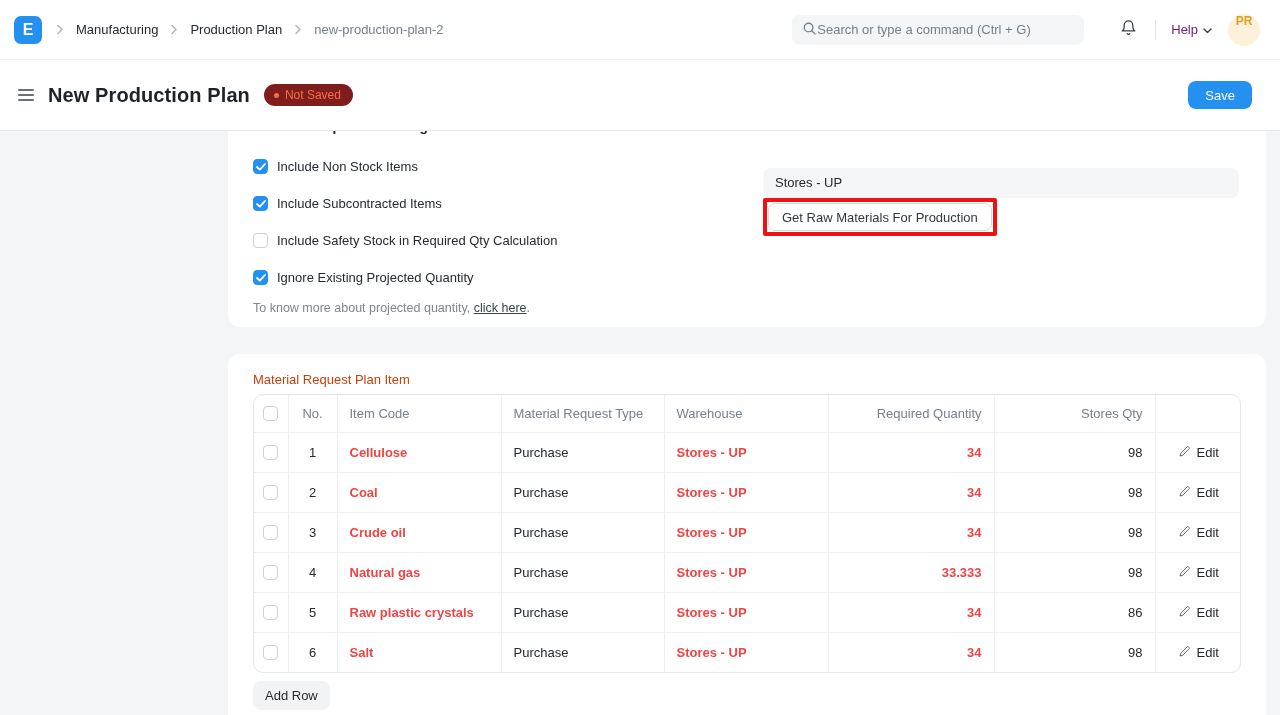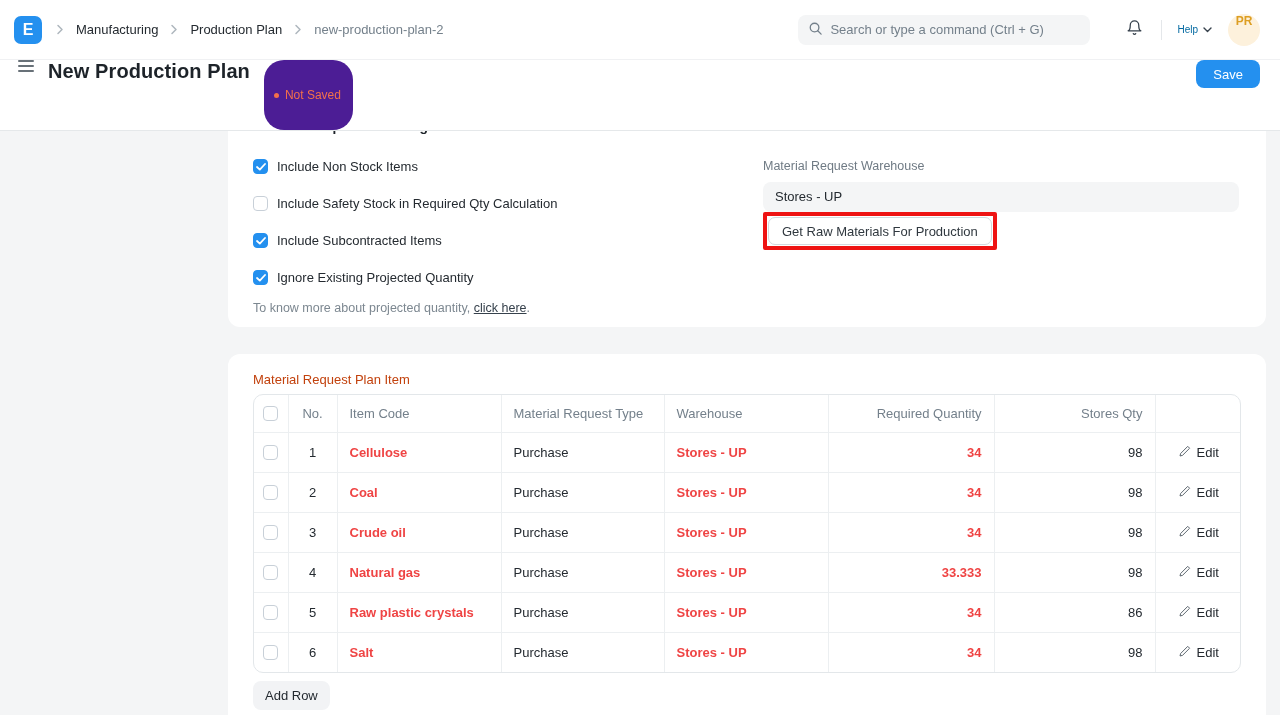--- a/index.html
+++ b/index.html
@@ -20,46 +20,46 @@
     color:#fff; font-weight:bold; font-size:16px;
     display:flex; align-items:center; justify-content:center; cursor:pointer;
   }
   .breadcrumb { display:flex; align-items:center; gap:12px; margin-left:14px; }
   .crumb { color:#242a30; font-size:13px; cursor:pointer; white-space:nowrap; }
   .crumb.muted { color:#74808b; }
   .bc-chev { display:flex; align-items:center; }
   .nav-right { margin-left:auto; display:flex; align-items:center; }
   .searchbar {
     width:292px; height:30px; background:#f4f5f6; border-radius:8px;
-    display:flex; align-items:center; padding:0 10px; gap:7px; cursor:text;
+    display:flex; align-items:center; padding:0 10px; cursor:text;
   }
   .searchbar input {
     border:none; background:transparent; outline:none; flex:1;
     font-family:inherit; font-size:13px; color:#242a30;
   }
   .searchbar input::placeholder { color:#74808b; }
   .bell { margin-left:36px; display:flex; align-items:center; cursor:pointer; }
   .nav-divider { width:1px; height:20px; background:#e4e7ea; margin-left:18px; }
-  .help { margin-left:15px; display:flex; align-items:flex-start; gap:5px; cursor:pointer; font-size:10px; color:#0369a1;}
+  .help { margin-left:15px; display:flex; align-items:flex-start; gap:5px; cursor:pointer; font-size:13px; color:#701a75;}
   .avatar {
     margin-left:16px; width:32px; height:32px; border-radius:50%;
     background:#fdf1dc; color:#dd9e22; font-size:12px; font-weight:600;
     display:flex; justify-content:center; cursor:pointer;
   }
 
   
   .page-head {
     height:71px; background:#fff; border-bottom:1px solid #e5e8ea;
-    display:flex; padding:0 20px 0 18px;
+    display:flex; align-items:center; padding:0 28px 0 18px;
   }
   .hamburger { width:16px; display:flex; flex-direction:column; gap:3px; cursor:pointer; }
   .hamburger span { display:block; height:2px; background:#687178; border-radius:1px; }
   .page-title { font-size:20px; font-weight:700; color:#1d2329; margin-left:14px; letter-spacing:.1px; }
   .status-badge {
-    margin-left:14px; background:#4c1d95; color:#f3704a; font-size:12px;
+    margin-left:14px; background:#7f1d1d; color:#f3704a; font-size:12px;
     padding:4px 12px 4px 10px; border-radius:20px; display:flex; align-items:center; gap:6px;
   }
   .status-badge::before { content:""; width:5px; height:5px; border-radius:50%; background:#f3704a; }
   .save-btn {
     margin-left:auto; background:#2490ef; color:#fff; border:none; cursor:pointer;
     font-family:inherit; font-size:13px; font-weight:500;
     padding:0 17px; height:28px; border-radius:8px;
   }
 
   
@@ -204,48 +204,47 @@
     <div class="check-col">
       <div class="check-row">
         <span class="cbox checked">
           <svg width="10" height="8" viewBox="0 0 10 8">
               <polyline points="1,4 3.8,6.6 9,1" fill="none" stroke="#fff" stroke-width="1.8" stroke-linecap="round" stroke-linejoin="round"></polyline>
             </svg>
         </span>
         <span class="check-label">Include Non Stock Items</span>
       </div>
       <div class="check-row">
-        <span class="cbox">
-          
-        </span>
-        <span class="check-label">Include Safety Stock in Required Qty Calculation</span>
-      </div>
-      <div class="check-row">
         <span class="cbox checked">
           <svg width="10" height="8" viewBox="0 0 10 8">
               <polyline points="1,4 3.8,6.6 9,1" fill="none" stroke="#fff" stroke-width="1.8" stroke-linecap="round" stroke-linejoin="round"></polyline>
             </svg>
         </span>
         <span class="check-label">Include Subcontracted Items</span>
+      </div>
+      <div class="check-row">
+        <span class="cbox">
+          
+        </span>
+        <span class="check-label">Include Safety Stock in Required Qty Calculation</span>
       </div>
       <div class="check-row">
         <span class="cbox checked">
           <svg width="10" height="8" viewBox="0 0 10 8">
               <polyline points="1,4 3.8,6.6 9,1" fill="none" stroke="#fff" stroke-width="1.8" stroke-linecap="round" stroke-linejoin="round"></polyline>
             </svg>
         </span>
         <span class="check-label">Ignore Existing Projected Quantity</span>
       </div>
       <div class="help-text">
         <span>To know more about projected quantity, </span><a>click here</a><span>.</span>
       </div>
     </div>
 
     <div class="right-col">
-      <div class="field-label">Material Request Warehouse</div>
       <div class="field-input">Stores - UP</div>
       <div class="red-annotation">
         <button class="get-raw-btn">Get Raw Materials For Production</button>
       </div>
     </div>
   </div>
 
   <div class="card card2">
     <div class="grid-label">Material Request Plan Item</div>
 

